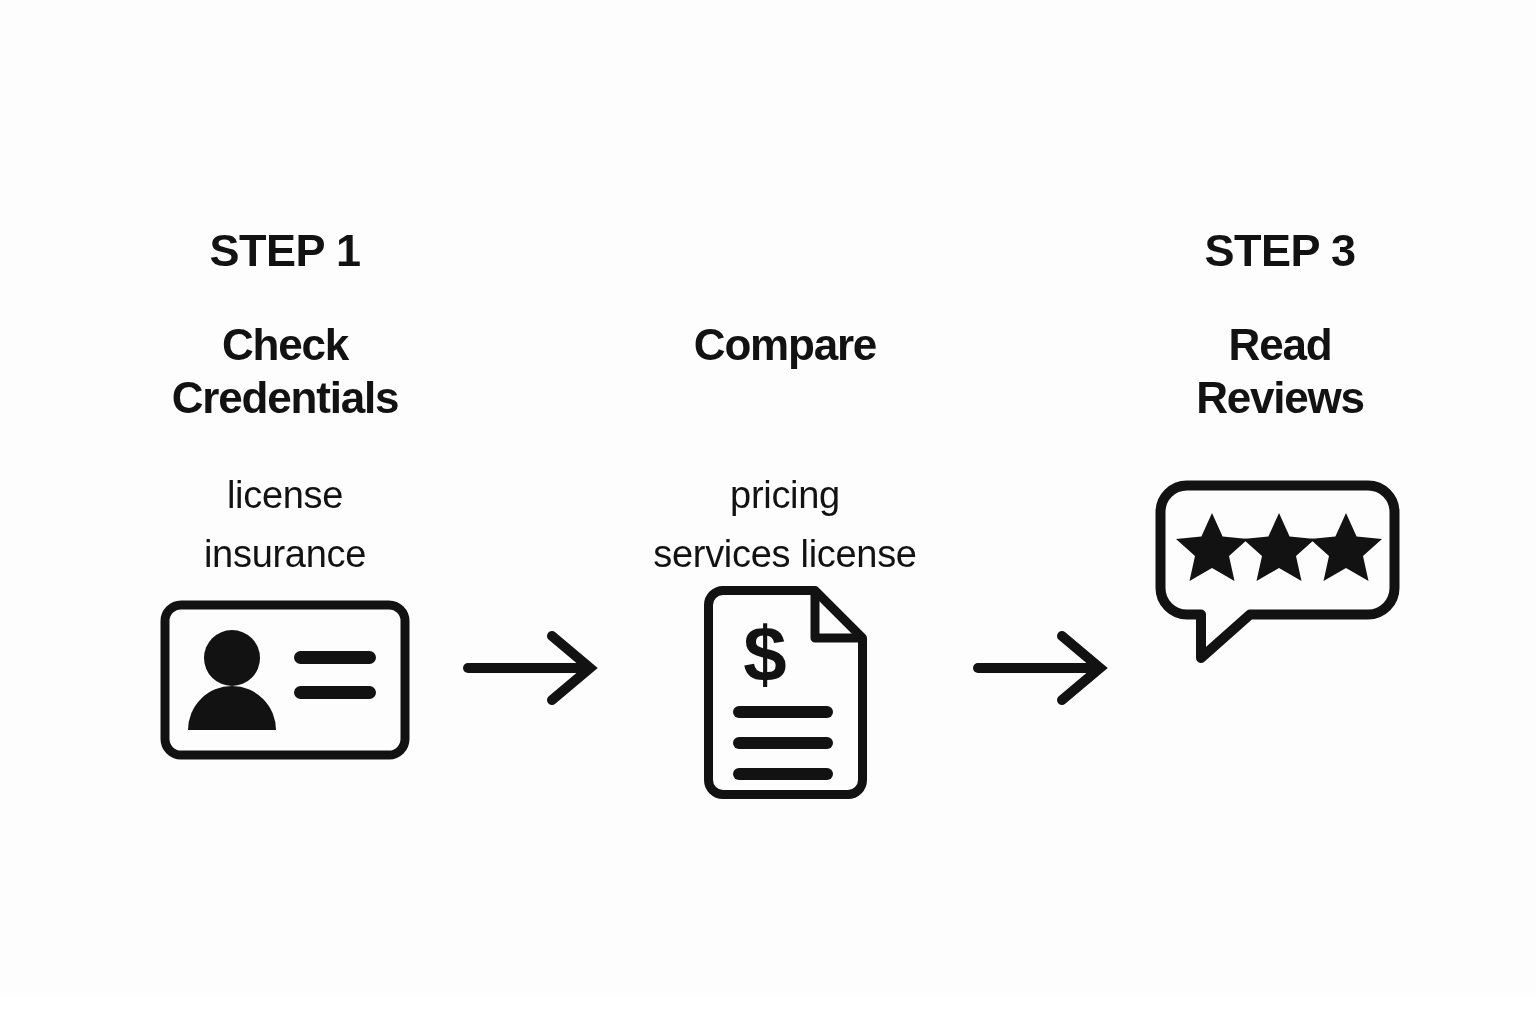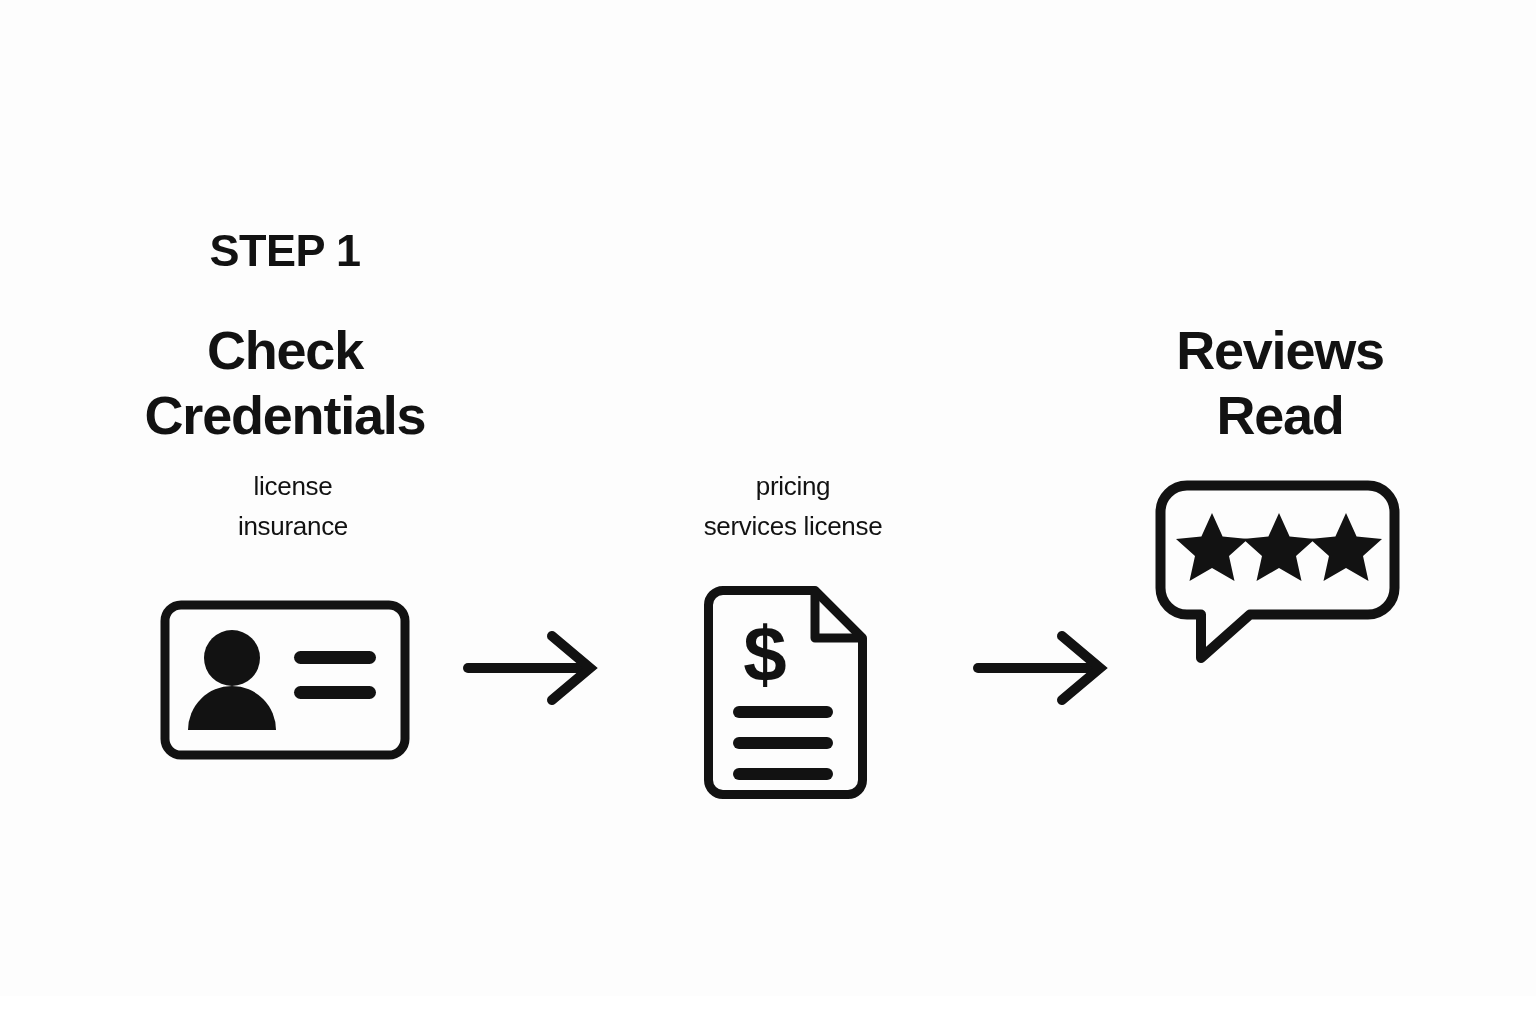--- a/index.html
+++ b/index.html
@@ -39,33 +39,33 @@
     letter-spacing: -0.5px;
     line-height: 1;
     white-space: nowrap;
   }
 
   .step-title {
     position: absolute;
     top: 318px;
     left: 0;
     width: 100%;
-    font-size: 54px;
+    font-size: 44px;
     font-weight: 700;
     line-height: 1.21;
     letter-spacing: -1.2px;
   }
   .step-title .tline { display: block; }
 
   .step-sub {
     position: absolute;
     top: 466px;
-    left: 8px;
+    left: 0;
     width: 100%;
-    font-size: 26px;
+    font-size: 38px;
     font-weight: 400;
     line-height: 1.55;
     letter-spacing: -0.3px;
   }
   .step-sub .sline { display: block; }
 
   
   .icon-wrap {
     position: absolute;
     left: 0;
@@ -115,20 +115,21 @@
 
   <div class="arrow" id="arrow-1">
     <svg width="148" height="80" viewBox="0 0 148 80">
       <line x1="6" y1="40" x2="126" y2="40" stroke="#121212" stroke-width="10" stroke-linecap="round"></line>
       <polyline points="90,8 128,40 90,72" fill="none" stroke="#121212" stroke-width="10" stroke-linecap="round" stroke-linejoin="miter"></polyline>
     </svg>
   </div>
 
   <div class="step-col" id="col-2">
     <div class="step-title">
+      <span class="tline">Compare</span>
     </div>
     <div class="step-sub">
       <span class="sline">pricing</span>
       <span class="sline">services license</span>
     </div>
 
     <div class="icon-wrap" id="icon-2">
       <svg width="165" height="215" viewBox="0 0 165 215">
         <path d="M5.5 20 A14.5 14.5 0 0 1 20 5.5 H112 L159.5 53 V195
                  A14.5 14.5 0 0 1 145 209.5 H20 A14.5 14.5 0 0 1 5.5 195 Z" fill="none" stroke="#121212" stroke-width="9" stroke-linejoin="round"></path>
@@ -142,23 +143,24 @@
   </div>
 
   <div class="arrow" id="arrow-2">
     <svg width="148" height="80" viewBox="0 0 148 80">
       <line x1="6" y1="40" x2="126" y2="40" stroke="#121212" stroke-width="10" stroke-linecap="round"></line>
       <polyline points="90,8 128,40 90,72" fill="none" stroke="#121212" stroke-width="10" stroke-linecap="round" stroke-linejoin="miter"></polyline>
     </svg>
   </div>
 
   <div class="step-col" id="col-3">
+    <div class="step-label">STEP 3</div>
     <div class="step-title">
+      <span class="tline">Read</span>
       <span class="tline">Reviews</span>
-      <span class="tline">Read</span>
     </div>
 
     <div class="icon-wrap" id="icon-3">
       <svg width="250" height="185" viewBox="0 0 250 185">
         <path d="M5.5 32 A26.5 26.5 0 0 1 32 5.5 H213
                  A26.5 26.5 0 0 1 239.5 32 V108
                  A26.5 26.5 0 0 1 213 134.5 H95
                  L46 178 V134.5 H32
                  A26.5 26.5 0 0 1 5.5 108 Z" fill="none" stroke="#121212" stroke-width="10" stroke-linejoin="round" stroke-linecap="round"></path>
         <g fill="#121212">

